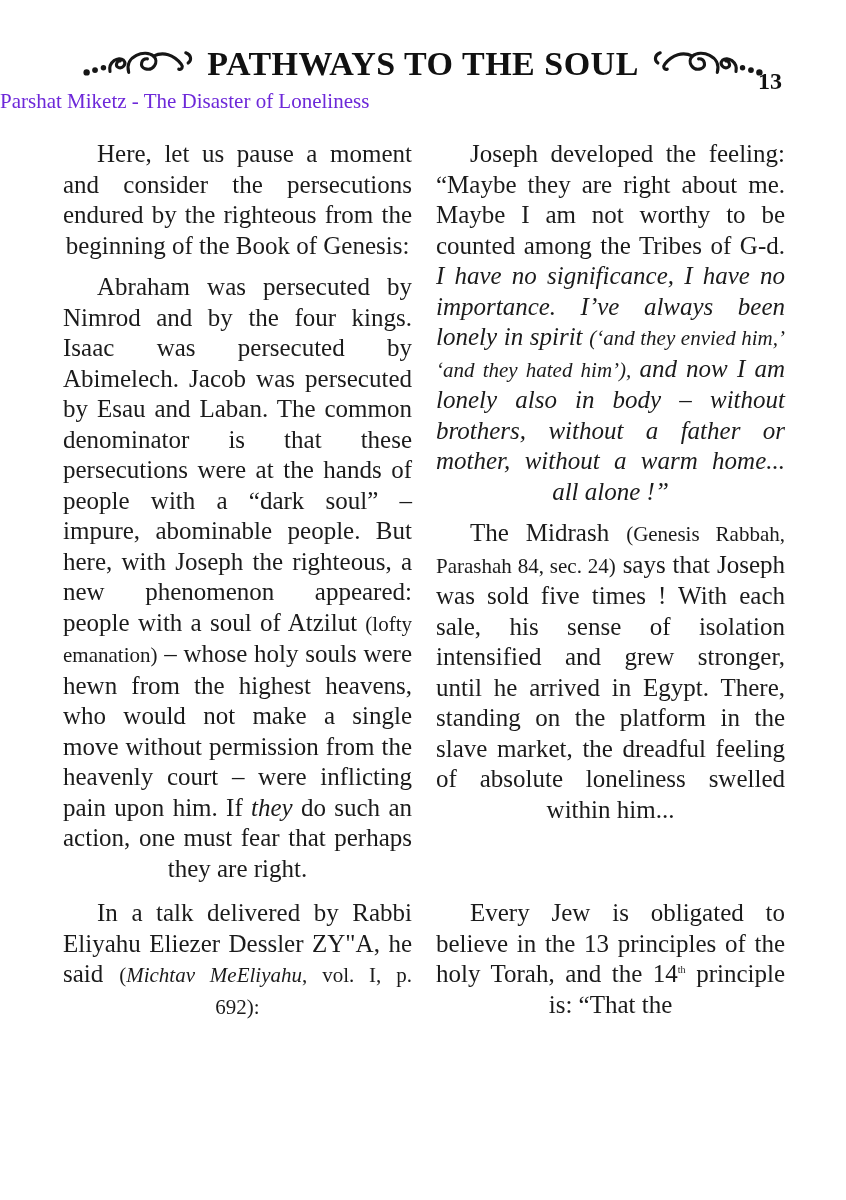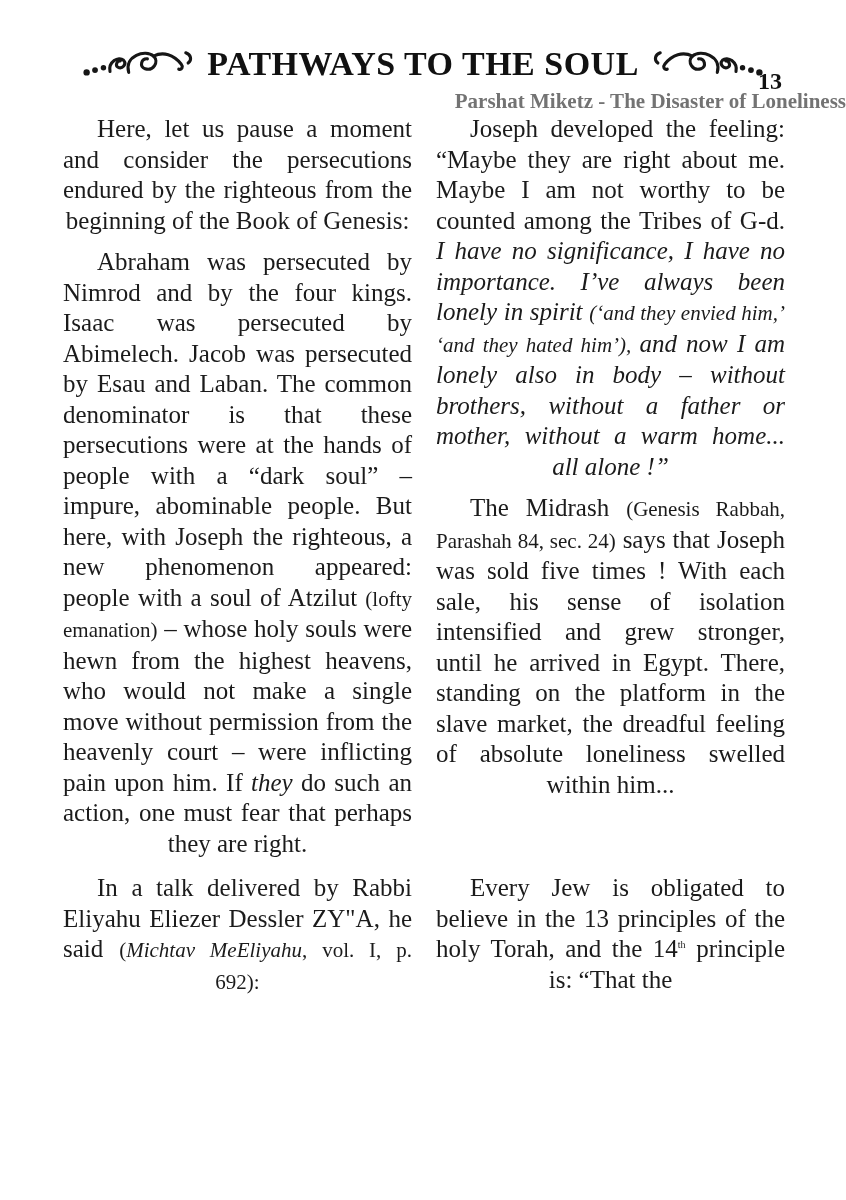--- a/index.html
+++ b/index.html
@@ -10,21 +10,21 @@
     color: #1b1b1b;
     -webkit-font-smoothing: antialiased;
   }
   .page {
     position: relative;
     width: 846px;
     height: 1200px;
     overflow: hidden;
     background: #ffffff;
   }
-  .header { padding-top: 44px; text-align: right; }
+  .header { padding-top: 44px; text-align: left; }
   .title-row {
     display: flex;
     justify-content: center;
     align-items: center;
     gap: 10px;
   }
   .page-title {
     font-size: 34px;
     font-weight: 700;
     letter-spacing: 0.5px;
@@ -40,31 +40,30 @@
     position: absolute;
     top: 68px;
     right: 64px;
     font-size: 24px;
     font-weight: 700;
     color: #111;
   }
   .subtitle {
     margin-top: 4px;
     font-size: 21px;
-    font-weight: 700;
-    color: #737373;
+    font-weight: 400;
+    color: #6d28d9;
     line-height: 26px;
-    margin-left: 32px;
   }
   .cols {
     display: flex;
     justify-content: space-between;
     padding: 0 61px 0 63px;
   }
-  .cols.top { }
+  .cols.top { margin-top: 25px; }
   .cols.bottom { margin-top: 14px; gap: 24px; }
   .col { width: 349px; }
   .para {
     font-size: 25px;
     line-height: 30.5px;
     text-align: justify;
     text-align-last: center;
     text-indent: 34px;
     margin-bottom: 11px;
     hyphens: none;

